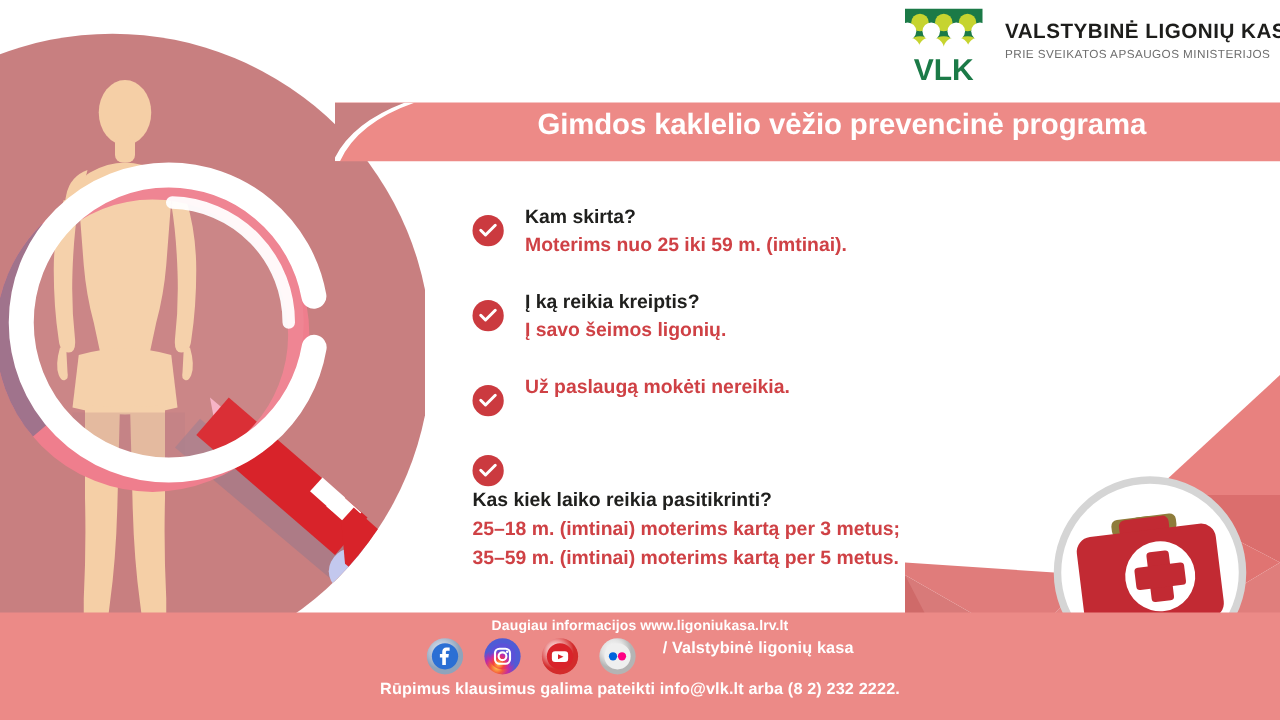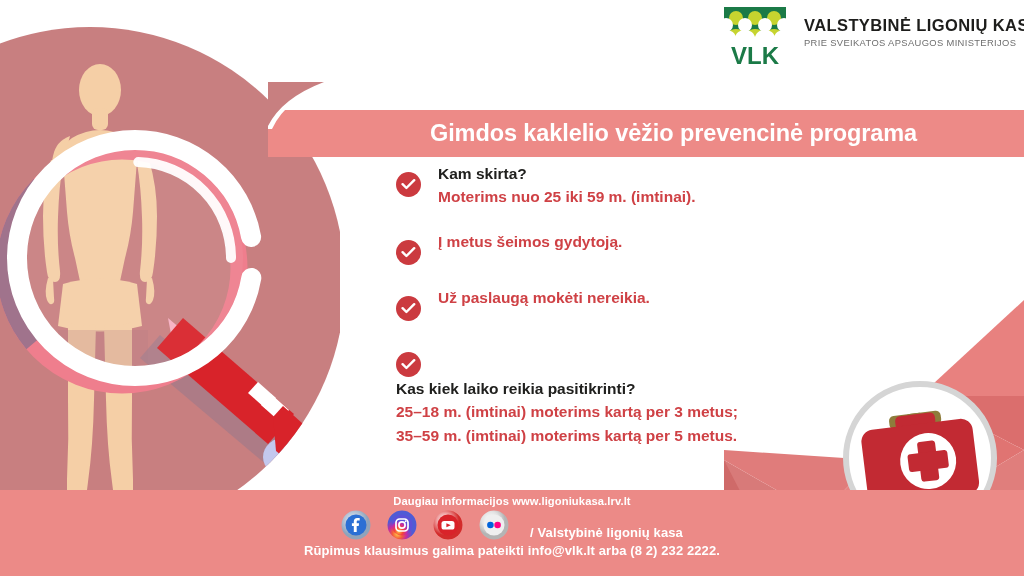--- a/index.html
+++ b/index.html
@@ -69,23 +69,22 @@
 
   
   #title-band {
     position: absolute;
     left: 268px;
     top: 82px;
     width: 756px;
     height: 47px;
     background: #ed8a87;
     display: flex;
-    align-items: center;
+    align-items: flex-end;
     justify-content: center;
-    margin-top: 28px;
   }
   #title-band-clip {
     position: absolute;
     left: 268px;
     top: 82px;
     width: 90px;
     height: 47px;
     overflow: hidden;
     pointer-events: none;
   }
@@ -94,21 +93,21 @@
     font-size: 23.5px;
     font-weight: bold;
     letter-spacing: -0.1px;
     white-space: nowrap;
     margin-left: 55px;
   }
 
   
   #bullet-list {
     position: absolute;
-    left: 396px;
+    left: 378px;
     top: 162px;
     width: 560px;
   }
   .bullet-item {
     display: flex;
     align-items: flex-start;
     margin-bottom: 21px;
   }
   .bullet-item:last-child { margin-bottom: 0; flex-direction: column; }
   .check-badge {
@@ -164,21 +163,21 @@
     box-sizing: border-box;
   }
   #footer-info {
     color: #ffffff;
     font-size: 11.2px;
     font-weight: bold;
     letter-spacing: 0.1px;
   }
   #social-row {
     display: flex;
-    align-items: flex-end;
+    align-items: flex-start;
     gap: 16px;
     margin-top: 3px;
   }
   .social-icon {
     width: 30px;
     height: 30px;
     border-radius: 50%;
     display: block;
   }
   #social-handle {
@@ -367,21 +366,22 @@
       </span>
     </div>
 
     <div class="bullet-item">
       <span class="check-badge">
         <svg viewBox="0 0 15 13">
             <path d="M1.6 6.2 L5.4 10 L13.2 2.2" fill="none" stroke="#ffffff" stroke-width="2.4" stroke-linecap="round" stroke-linejoin="round"></path>
           </svg>
       </span>
       <span class="bullet-text">
-        <div class="bullet-answer">Į metus šeimos gydytoją.</div>
+        <div class="bullet-question">Į ką reikia kreiptis?</div>
+        <div class="bullet-answer">Į savo šeimos ligonių.</div>
       </span>
     </div>
 
     <div class="bullet-item">
       <span class="check-badge">
         <svg viewBox="0 0 15 13">
             <path d="M1.6 6.2 L5.4 10 L13.2 2.2" fill="none" stroke="#ffffff" stroke-width="2.4" stroke-linecap="round" stroke-linejoin="round"></path>
           </svg>
       </span>
       <span class="bullet-text">

